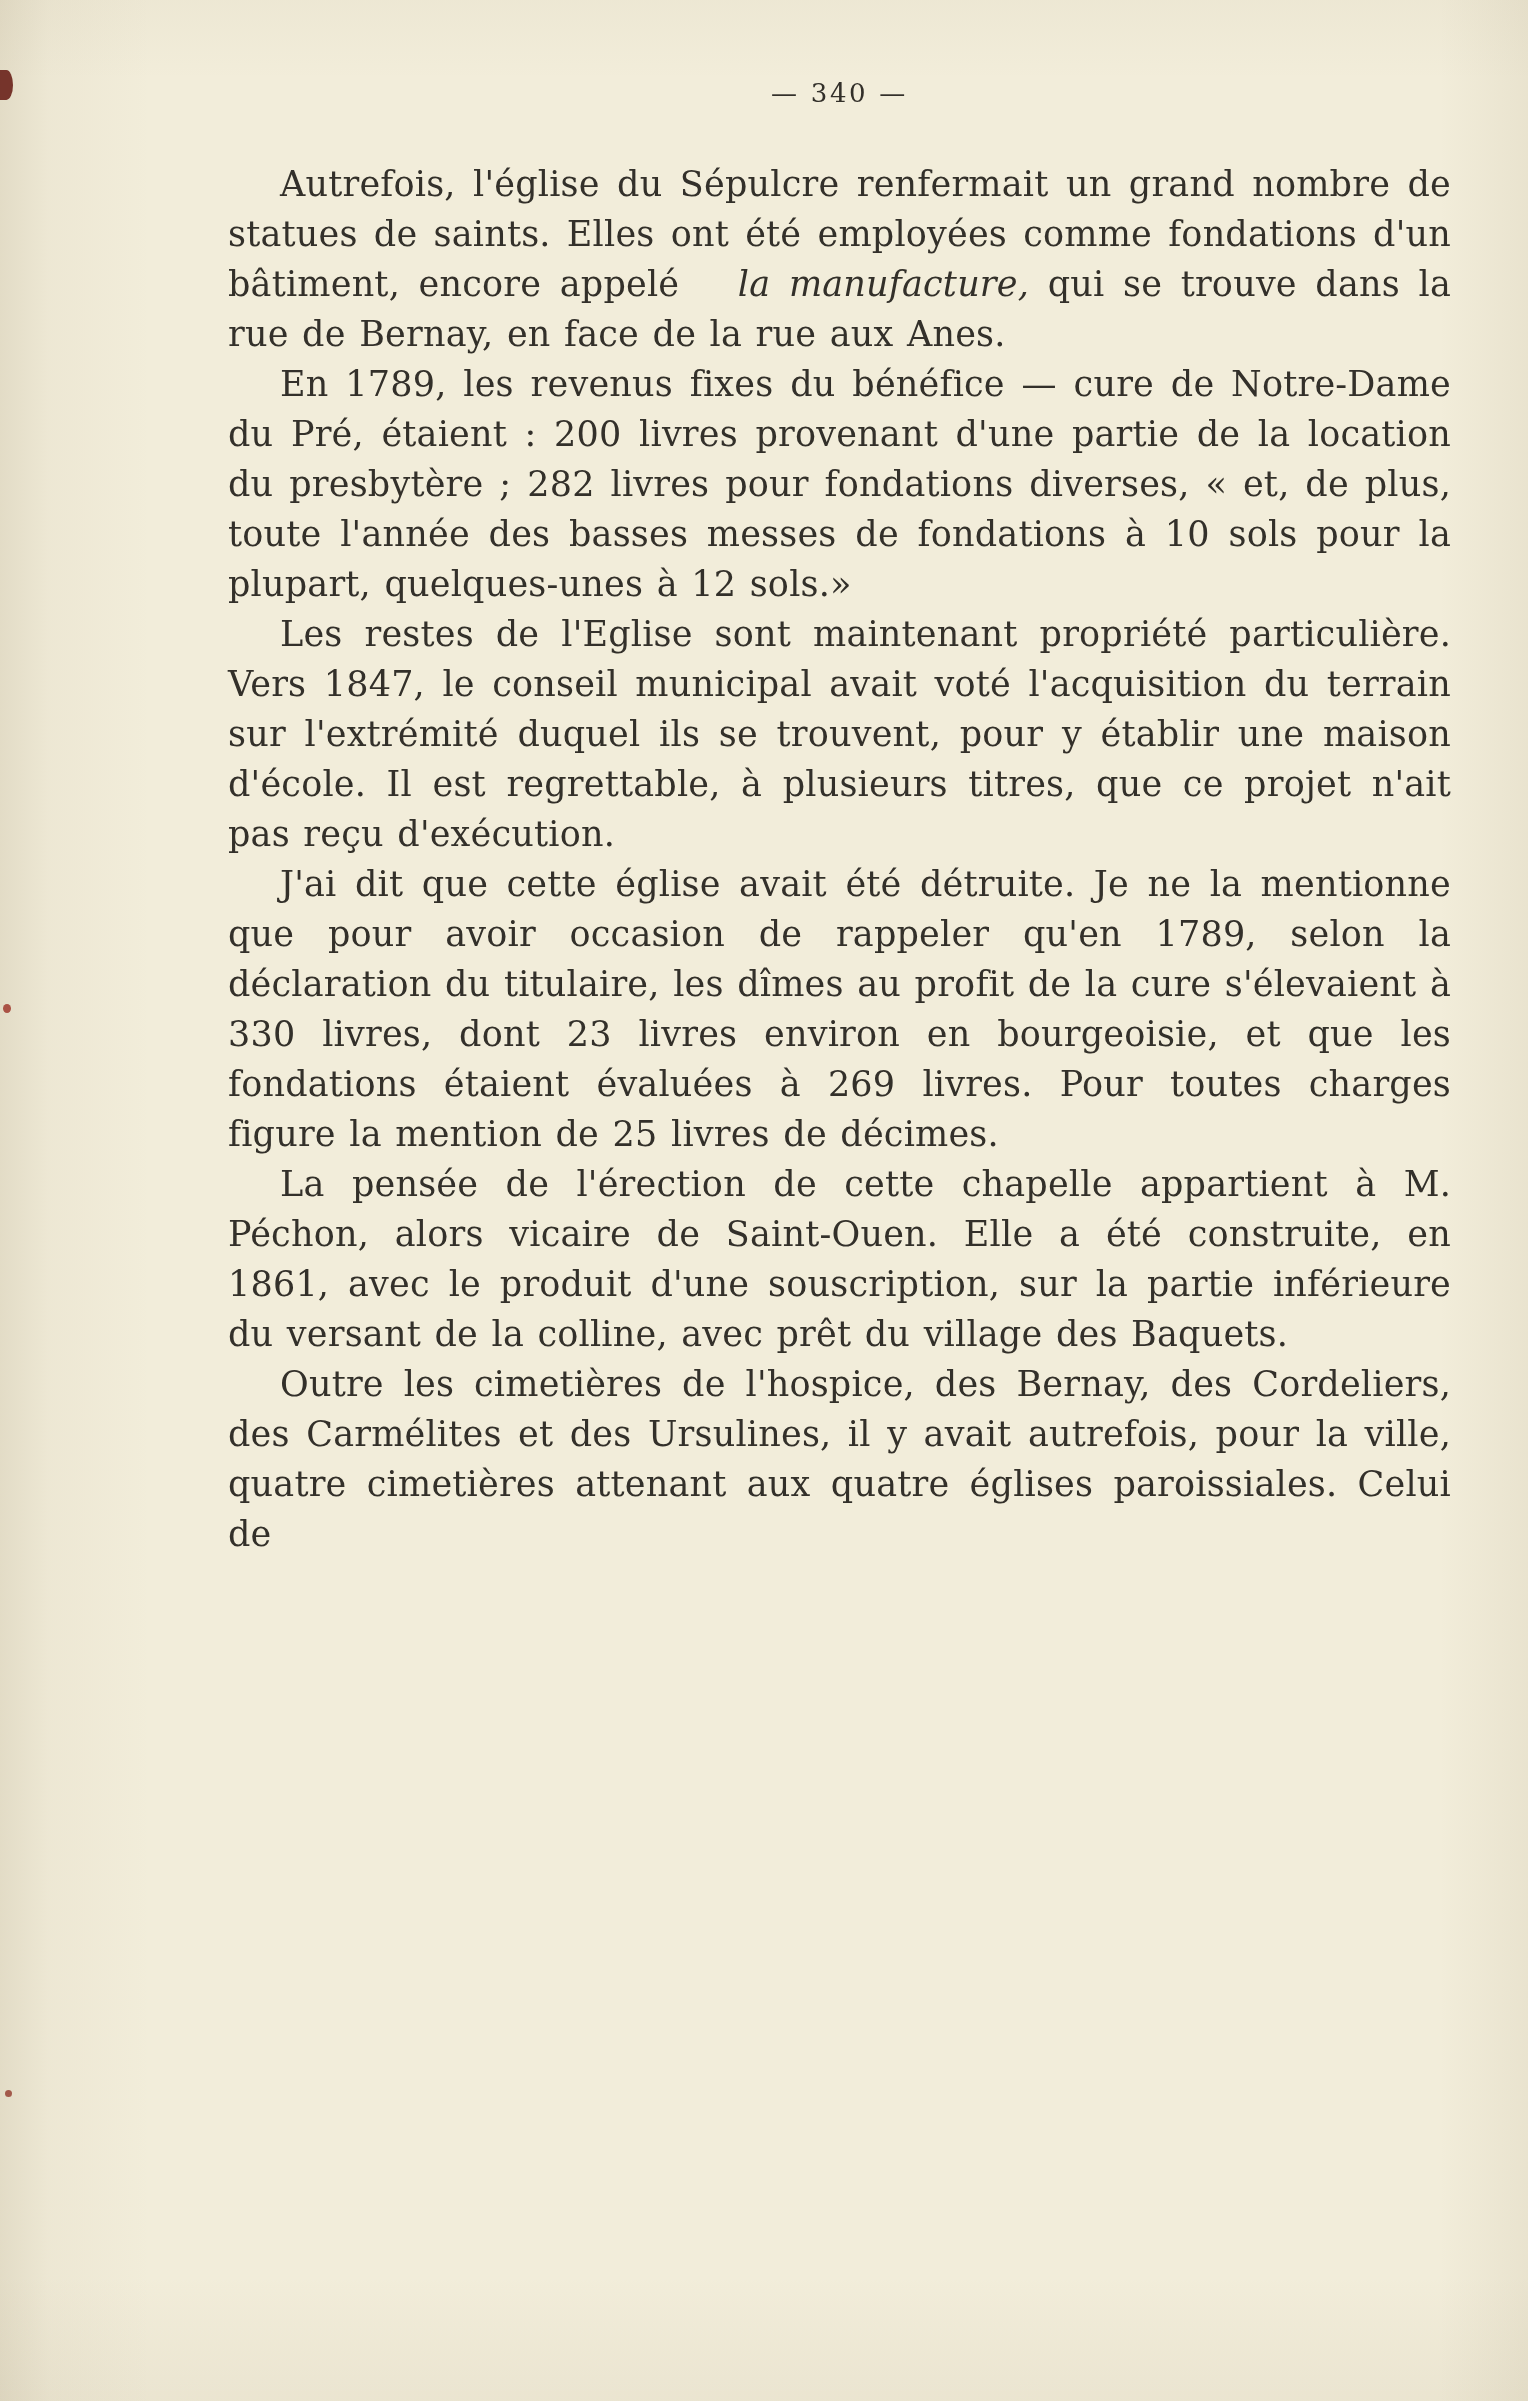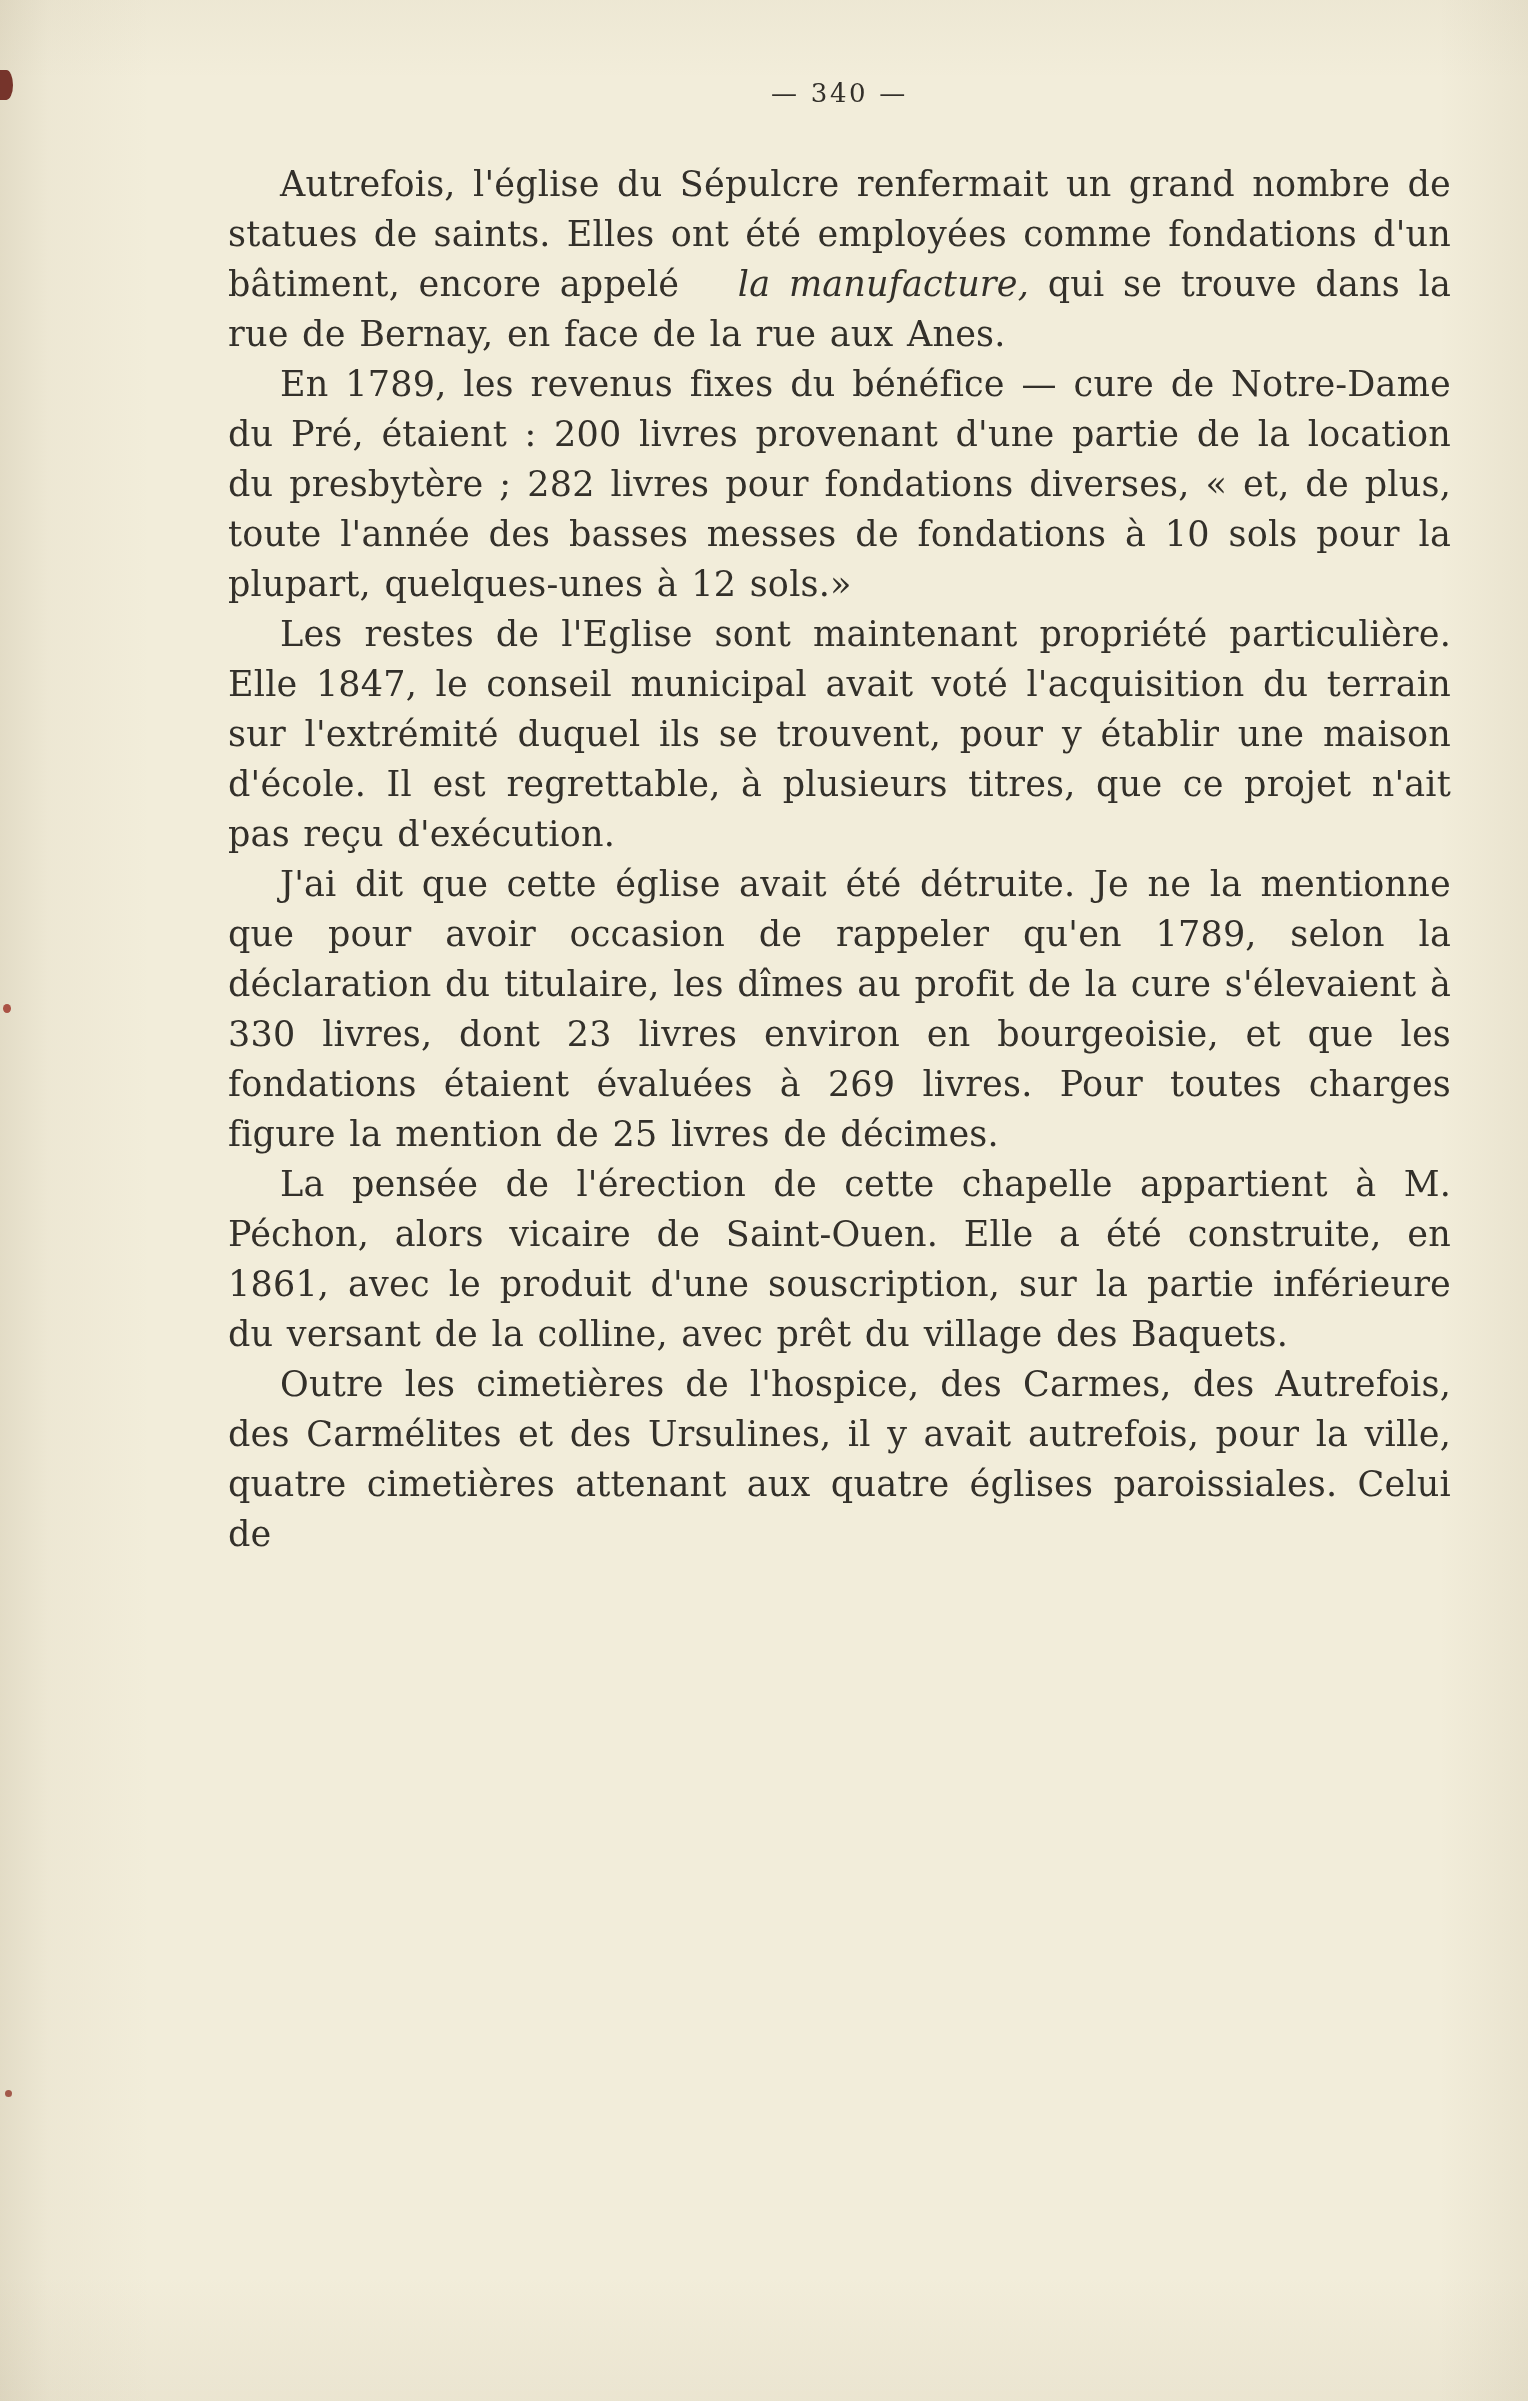--- a/index.html
+++ b/index.html
@@ -98,27 +98,27 @@
   <div class="speck speck-3"></div>
 
   <div class="column">
 
     <div class="pagenum">— 340 —</div>
 
     <p class="para"><span>Autrefois, l'église du Sépulcre renfermait un grand nombre de statues de saints. Elles ont été employées comme fondations d'un bâtiment, encore appelé </span><em class="it">la manufacture,</em><span> qui se trouve dans la rue de Bernay, en face de la rue aux Anes.</span></p>
 
     <p class="para">En 1789, les revenus fixes du bénéfice — cure de Notre-Dame du Pré, étaient : 200 livres provenant d'une partie de la location du presbytère ; 282 livres pour fondations diverses, « et, de plus, toute l'année des basses messes de fondations à 10 sols pour la plupart, quelques-unes à 12 sols.»</p>
 
-    <p class="para">Les restes de l'Eglise sont maintenant propriété particulière. Elle 1847, le conseil municipal avait voté l'acquisition du terrain sur l'extrémité duquel ils se trouvent, pour y établir une maison d'école. Il est regrettable, à plusieurs titres, que ce projet n'ait pas reçu d'exécution.</p>
+    <p class="para">Les restes de l'Eglise sont maintenant propriété particulière. Vers 1847, le conseil municipal avait voté l'acquisition du terrain sur l'extrémité duquel ils se trouvent, pour y établir une maison d'école. Il est regrettable, à plusieurs titres, que ce projet n'ait pas reçu d'exécution.</p>
 
 
     <p class="para">J'ai dit que cette église avait été détruite. Je ne la mentionne que pour avoir occasion de rappeler qu'en 1789, selon la déclaration du titulaire, les dîmes au profit de la cure s'élevaient à 330 livres, dont 23 livres environ en bourgeoisie, et que les fondations étaient évaluées à 269 livres. Pour toutes charges figure la mention de 25 livres de décimes.</p>
 
 
     <p class="para">La pensée de l'érection de cette chapelle appartient à M. Péchon, alors vicaire de Saint-Ouen. Elle a été construite, en 1861, avec le produit d'une souscription, sur la partie inférieure du versant de la colline, avec prêt du village des Baquets.</p>
 
 
 
-    <p class="para">Outre les cimetières de l'hospice, des Carmes, des Autrefois, des Carmélites et des Ursulines, il y avait autrefois, pour la ville, quatre cimetières attenant aux quatre églises paroissiales. Celui de</p>
+    <p class="para">Outre les cimetières de l'hospice, des Bernay, des Cordeliers, des Carmélites et des Ursulines, il y avait autrefois, pour la ville, quatre cimetières attenant aux quatre églises paroissiales. Celui de</p>
 
   </div>
 </div>
 
 
 </body></html>

